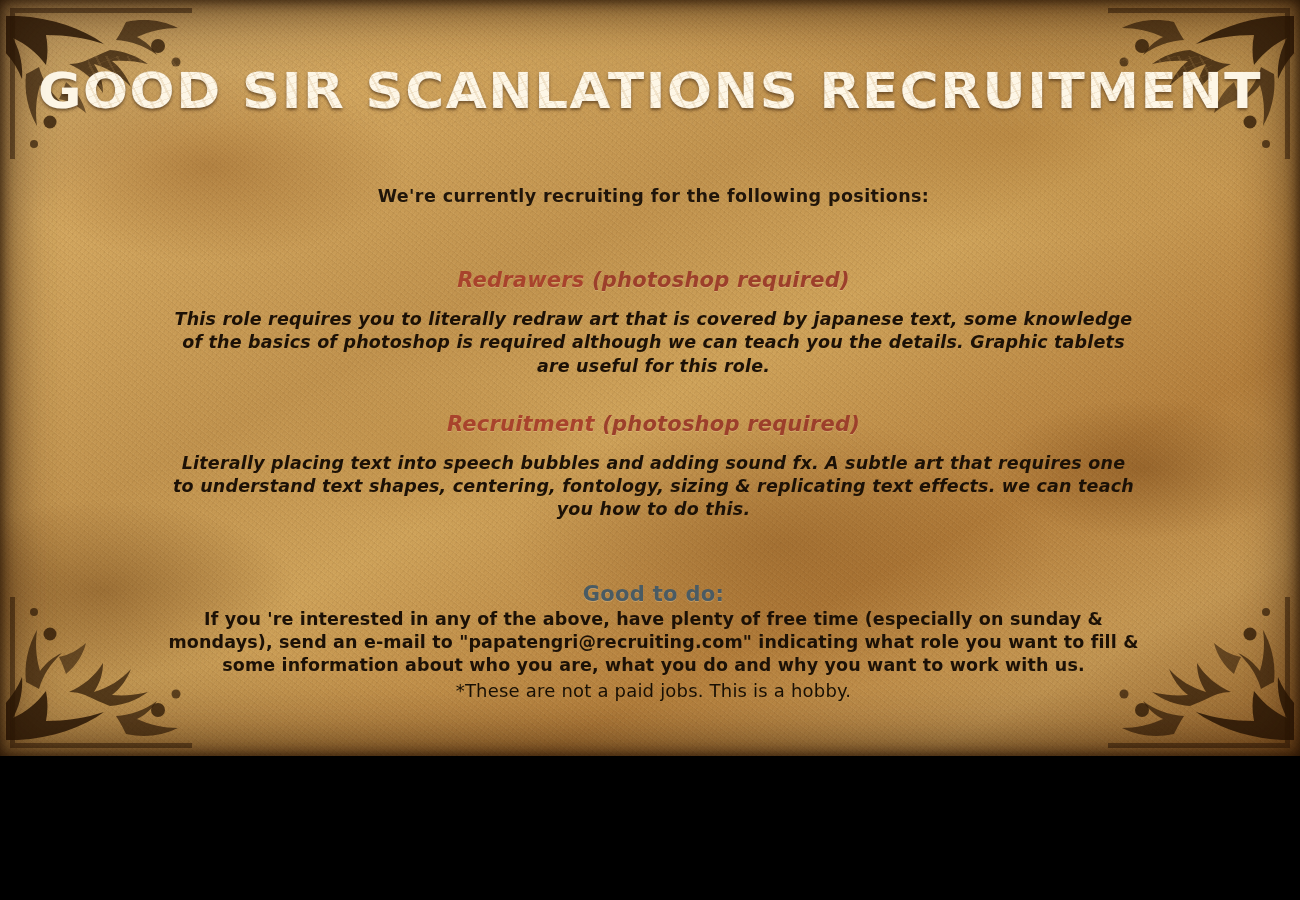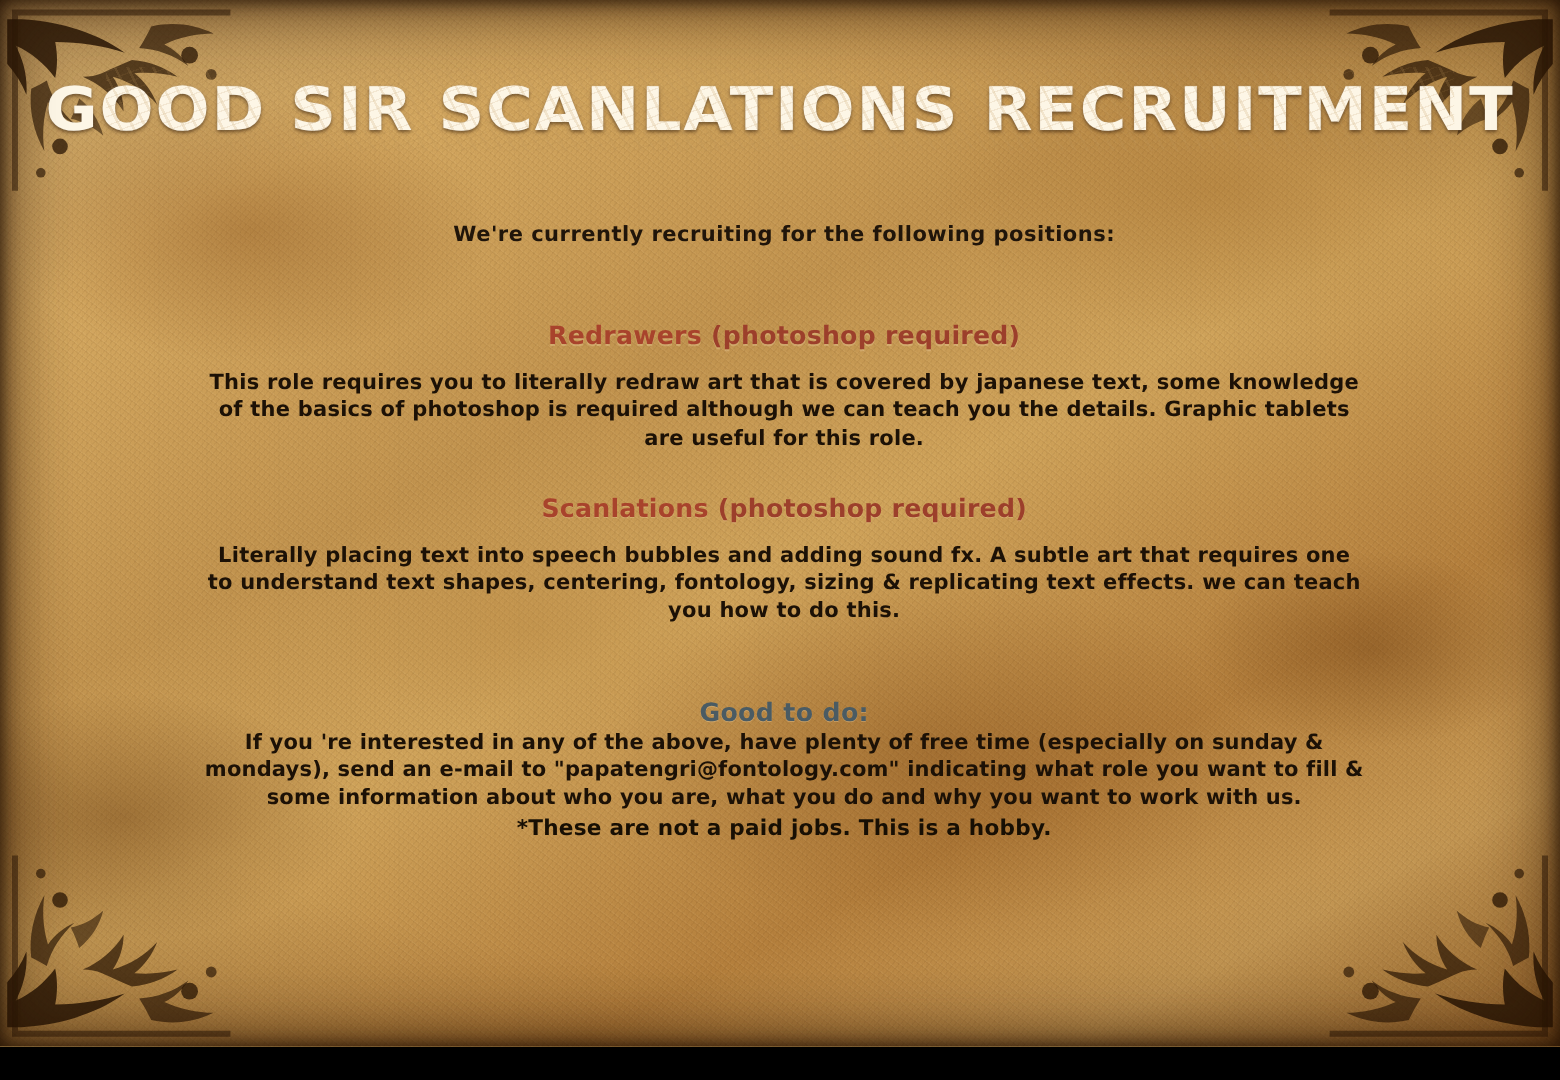--- a/index.html
+++ b/index.html
@@ -10,21 +10,21 @@
   body {
     width: 1300px;
     height: 900px;
     overflow: hidden;
     font-family: "Liberation Sans", sans-serif;
   }
 
   #poster {
     position: relative;
     width: 1300px;
-    height: 872px;
+    height: 756px;
     background-color: #c89a52;
     background-image:
       
       radial-gradient(ellipse 120% 95% at 50% 50%, rgba(0,0,0,0) 45%, rgba(60,30,6,0.40) 78%, rgba(30,14,2,0.80) 100%),
       
       radial-gradient(ellipse 22% 18% at 16% 22%, rgba(120,64,14,0.35), rgba(120,64,14,0) 70%),
       radial-gradient(ellipse 26% 20% at 78% 18%, rgba(150,95,30,0.30), rgba(150,95,30,0) 70%),
       radial-gradient(ellipse 30% 24% at 60% 72%, rgba(110,56,10,0.30), rgba(110,56,10,0) 70%),
       radial-gradient(ellipse 18% 14% at 34% 60%, rgba(180,130,60,0.35), rgba(180,130,60,0) 72%),
       radial-gradient(ellipse 16% 13% at 88% 62%, rgba(95,48,8,0.35), rgba(95,48,8,0) 72%),
@@ -124,21 +124,21 @@
   }
 
   .intro {
     font-size: 17.5px;
     font-weight: 700;
     letter-spacing: .4px;
     color: #20150a;
     margin: 0 0 62px 0;
   }
 
-  .role { margin-bottom: 34px; }
+  .role { margin-bottom: 34px; font-style: italic; }
 
   .role-head {
     font-size: 21px;
     font-weight: 700;
     letter-spacing: .2px;
     color: #a8432c;
     margin: 0 0 2px 0;
     text-shadow: 0 1px 0 rgba(255,230,190,0.25);
   }
   .role-head .req { color: #9c3f2b; }
@@ -164,21 +164,21 @@
   .whatto-body {
     font-size: 17.5px;
     font-weight: 700;
     line-height: 1.34;
     color: #1c1106;
     letter-spacing: .15px;
     margin: 0;
   }
   .note {
     font-size: 18px;
-    font-weight: 700;
+    font-weight: 400;
     color: #170f04;
     margin: 2px 0 0 0;
     letter-spacing: .2px;
   }
   .email { color: #1c1106; }
 </style>
 </head>
 <body>
 
 <div id="poster">
@@ -251,27 +251,27 @@
       <div class="role">
         <p class="role-head">
           <span>Redrawers</span>
           <span class="req">(photoshop required)</span>
         </p>
         <p class="role-body">This role requires you to literally redraw art that is covered by japanese text, some knowledge of the basics of photoshop is required although we can teach you the details. Graphic tablets are useful for this role.</p>
       </div>
 
       <div class="role">
         <p class="role-head">
-          <span>Scanlations</span>
+          <span>Recruitment</span>
           <span class="req">(photoshop required)</span>
         </p>
         <p class="role-body">Literally placing text into speech bubbles and adding sound fx. A subtle art that requires one to understand text shapes, centering, fontology, sizing &amp; replicating text effects. we can teach you how to do this.</p>
       </div>
 
       <div class="whatto">
         <p class="whatto-head">Good to do:</p>
-        <p class="whatto-body"><span>If you 're interested in any of the above, have plenty of free time (especially on sunday &amp; mondays), send an e-mail to "</span><span class="email">papatengri@fontology.com</span><span>" indicating what role you want to fill &amp; some information about who you are, what you do and why you want to work with us.</span></p>
+        <p class="whatto-body"><span>If you 're interested in any of the above, have plenty of free time (especially on sunday &amp; mondays), send an e-mail to "</span><span class="email">papatengri@recruiting.com</span><span>" indicating what role you want to fill &amp; some information about who you are, what you do and why you want to work with us.</span></p>
         <p class="note">*These are not a paid jobs. This is a hobby.</p>
       </div>
 
     </div>
   </div>
 </div>
 
 </body></html>

